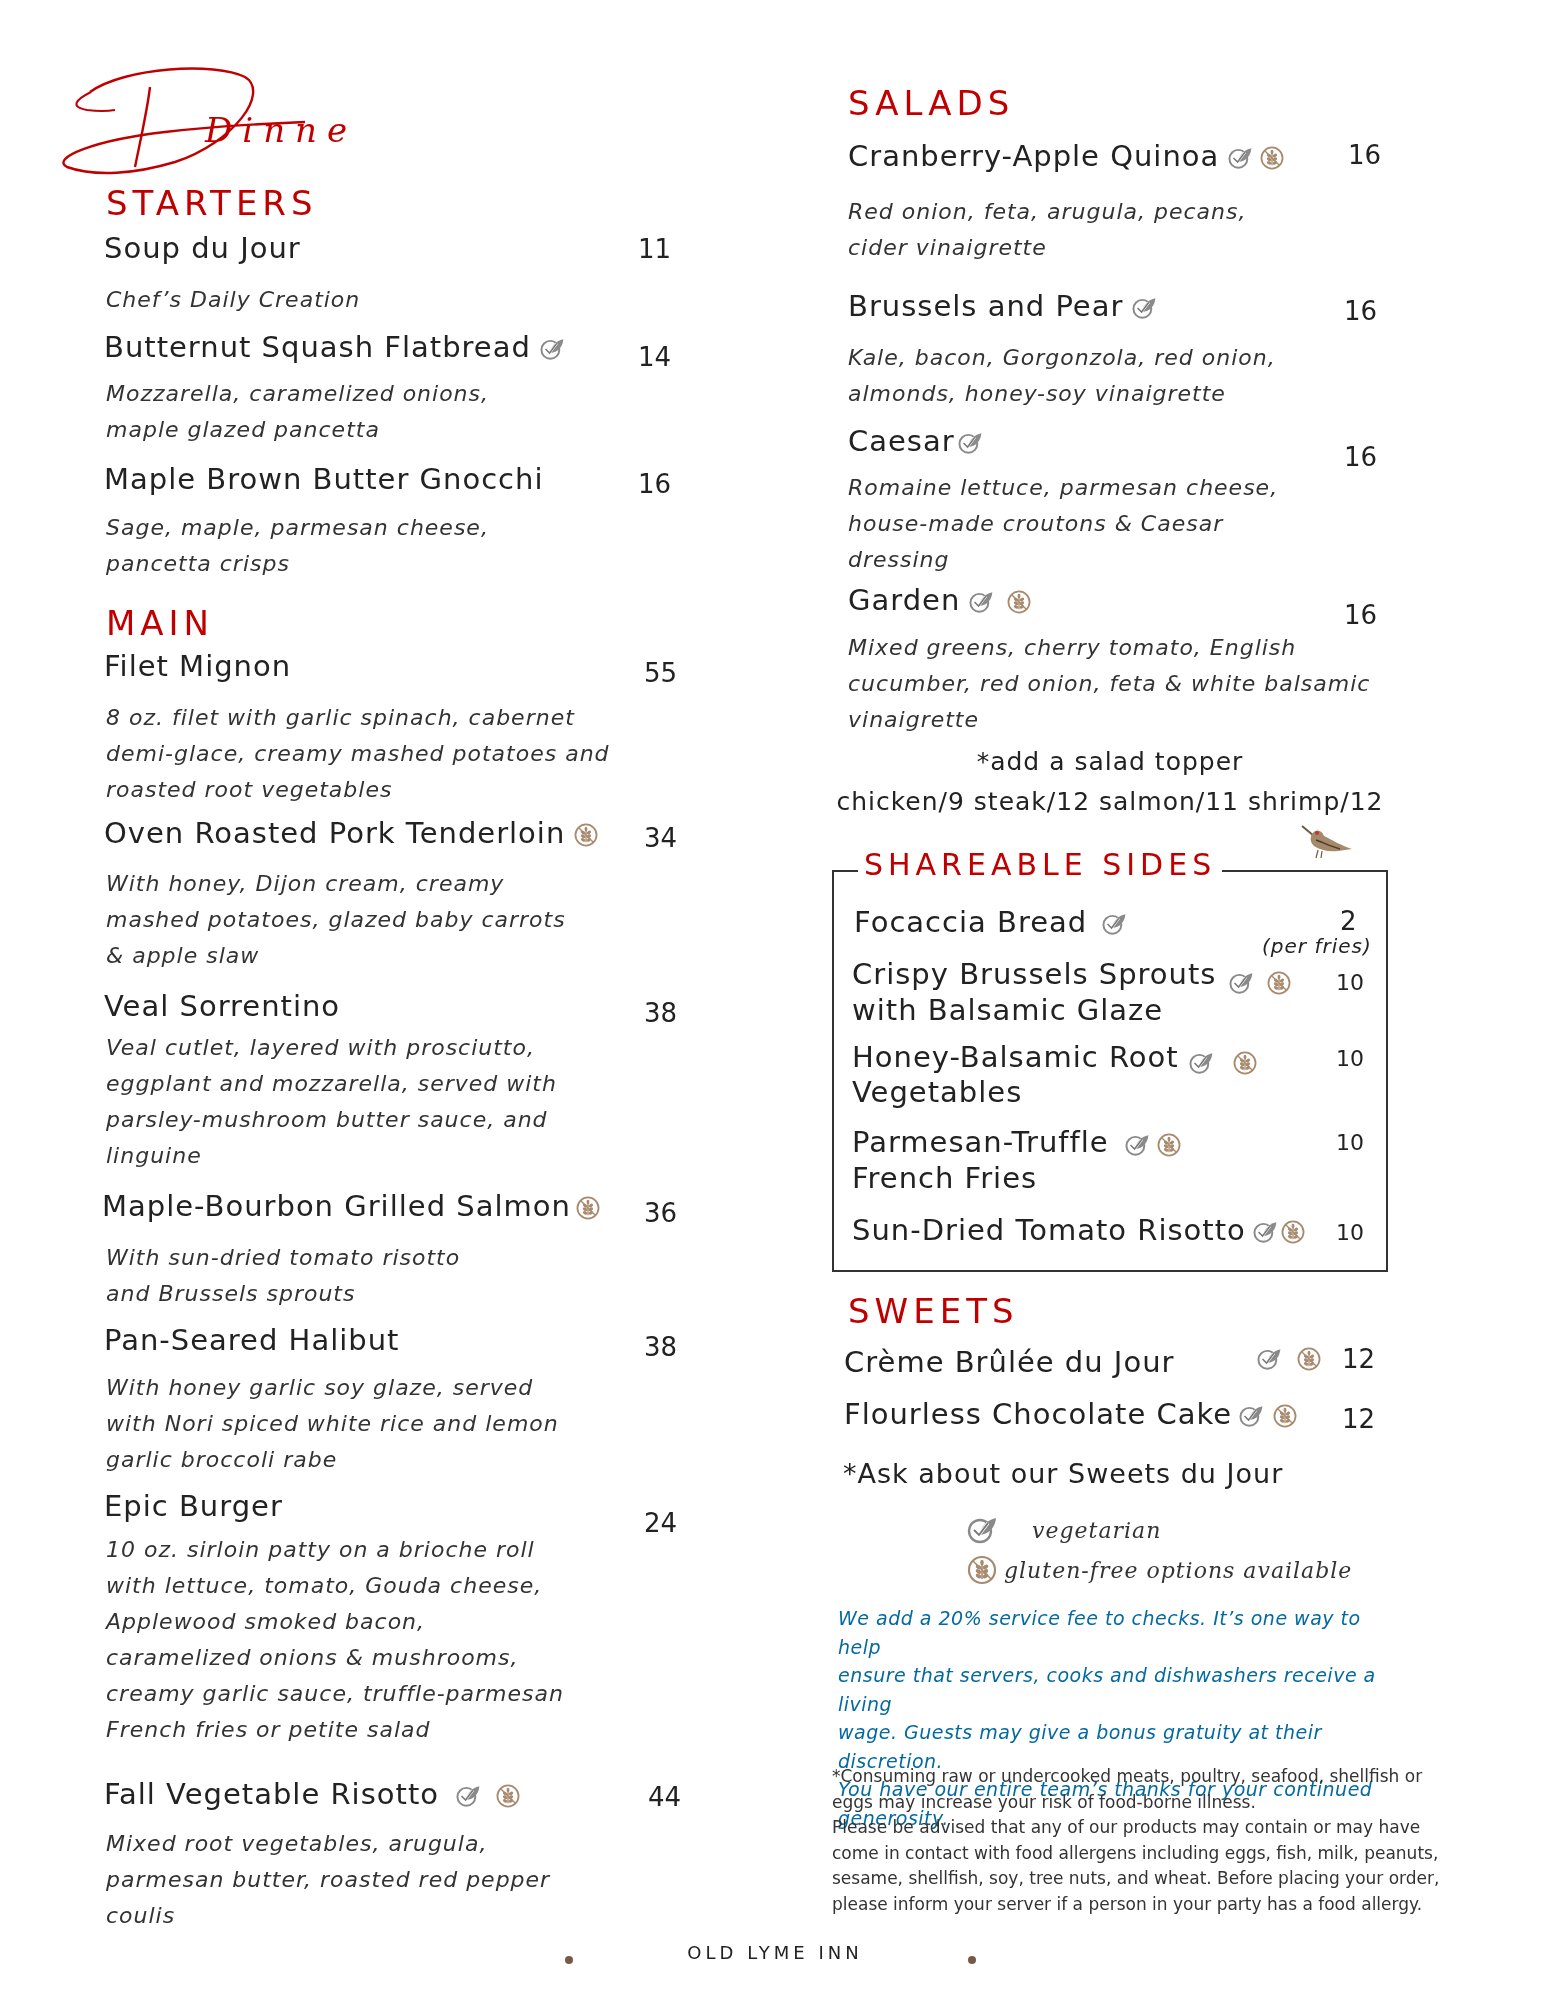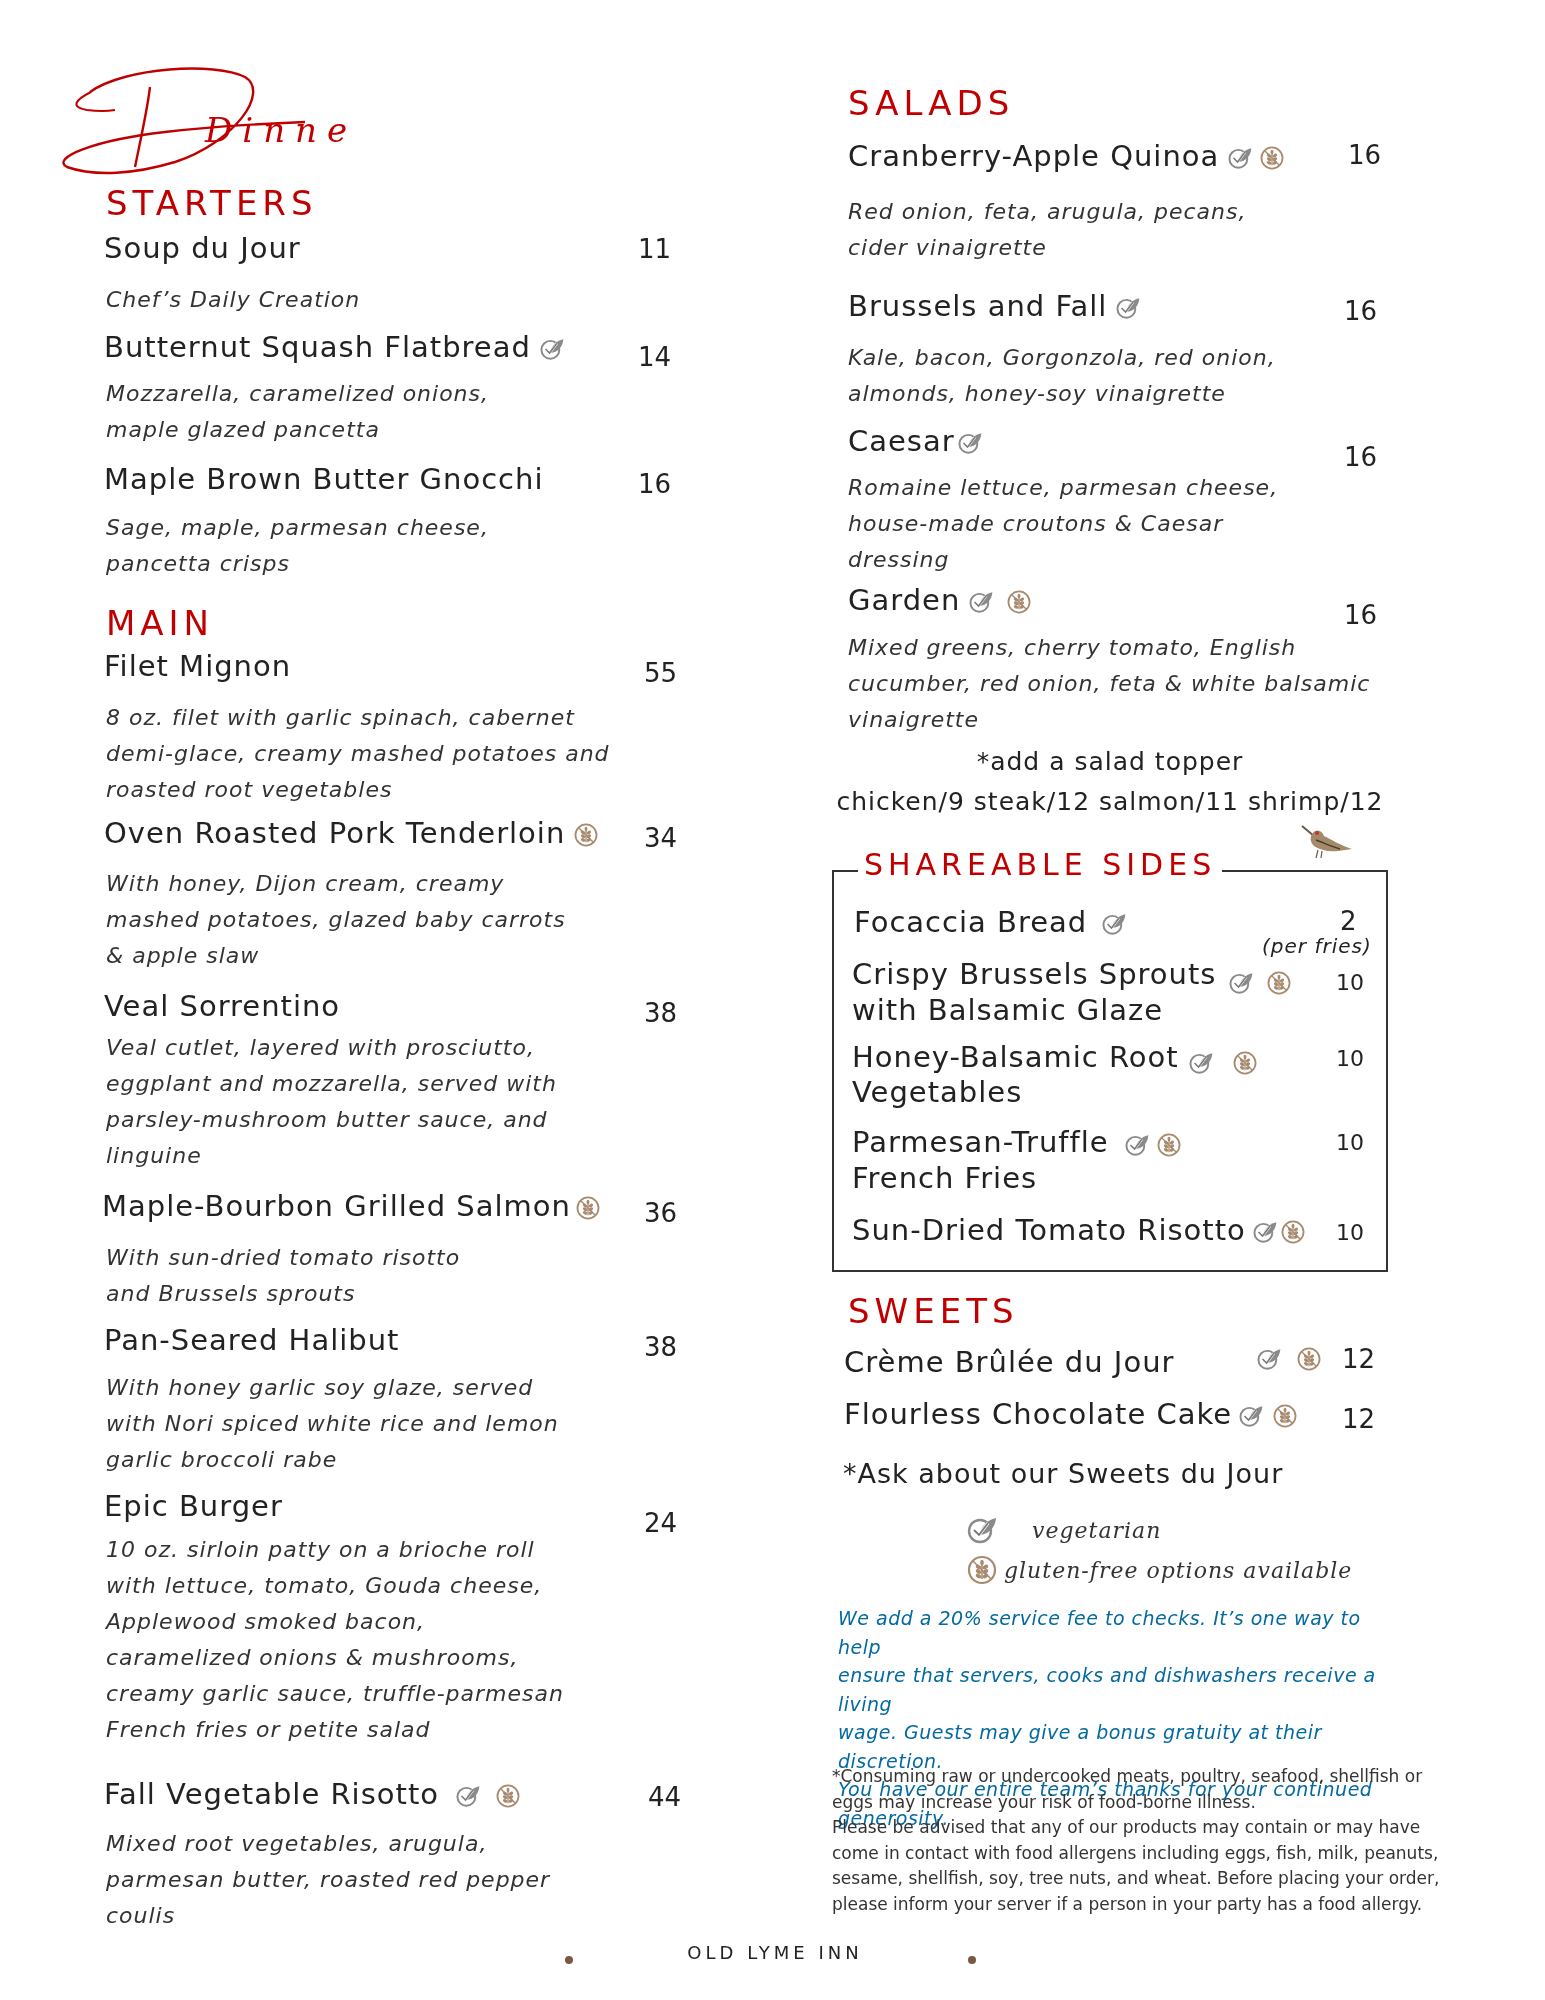--- a/index.html
+++ b/index.html
@@ -251,21 +251,21 @@
         </svg>
       </span>
   </div>
   <div class="item-price" style="left:1348px; top:142px;">16</div>
   <div class="item-desc" style="left:848px; top:194px;">Red onion, feta, arugula, pecans,
 cider vinaigrette</div>
 </div>
 
 <div>
   <div class="item-name" style="left:848px; top:290px;">
-    <span>Brussels and Fall</span><span class="icons">
+    <span>Brussels and Pear</span><span class="icons">
         <svg class="icon">
           <use href="#veg"></use>
         </svg>
       </span>
   </div>
   <div class="item-price" style="left:1344px; top:298px;">16</div>
   <div class="item-desc" style="left:848px; top:340px;">Kale, bacon, Gorgonzola, red onion,
 almonds, honey-soy vinaigrette</div>
 </div>
 

